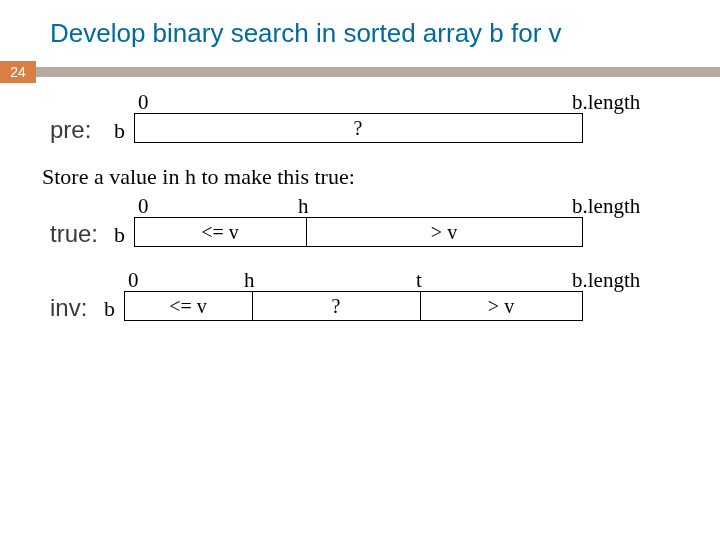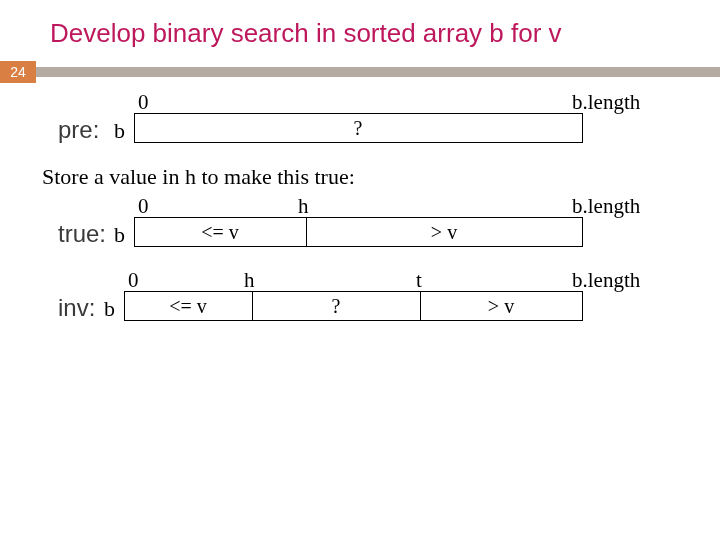--- a/index.html
+++ b/index.html
@@ -9,21 +9,21 @@
     background: #fff;
     color: #000;
     width: 720px;
     height: 540px;
     position: relative;
     overflow: hidden;
   }
   .title {
     font-family: Arial, Helvetica, sans-serif;
     font-size: 26px;
-    color: #be185d;
+    color: #0369a1;
     padding: 18px 0 12px 50px;
   }
   .slidenum-bar {
     position: relative;
     height: 22px;
     margin-bottom: 6px;
   }
   .slidenum-bar .grey {
     position: absolute;
     left: 36px;
@@ -50,21 +50,21 @@
     font-size: 22px;
     line-height: 1.25;
   }
   .diag {
     position: relative;
     height: 64px;
     margin: 2px 0 10px 0;
   }
   .diag .rowlabel {
     position: absolute;
-    left: 16px;
+    left: 8px;
     top: 26px;
     font-family: Arial, sans-serif;
     font-size: 24px;
     color: #3a3a3a;
   }
   .diag .arrlabel {
     position: absolute;
     top: 28px;
     font-size: 22px;
   }

